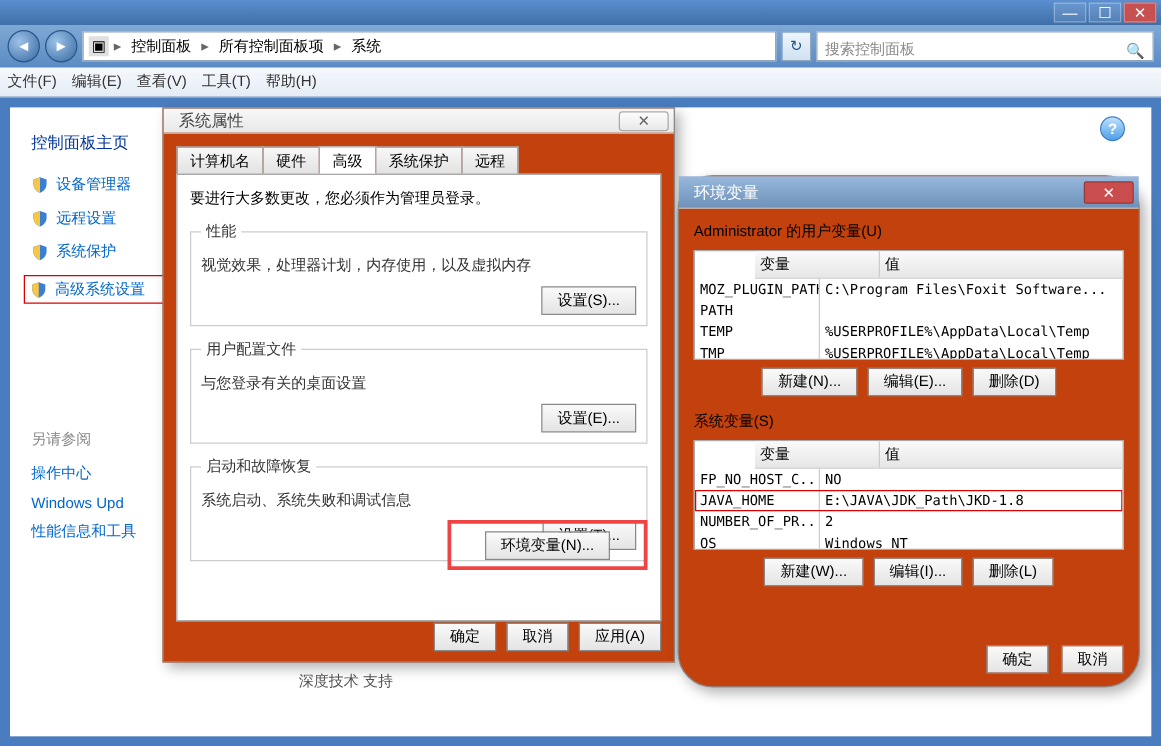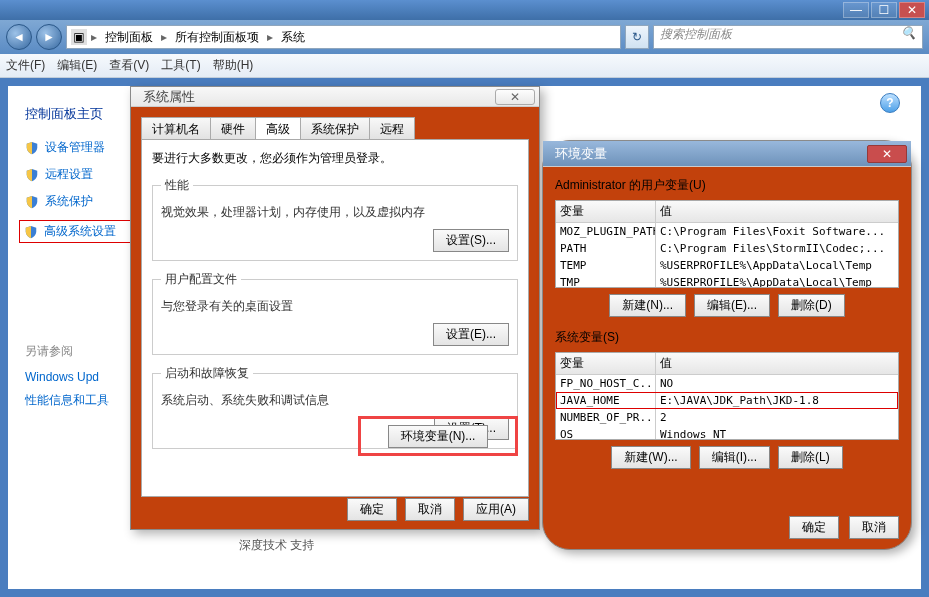--- a/index.html
+++ b/index.html
@@ -12,21 +12,21 @@
 .win-btn.close { background: #c75050; }
 
 
 .navbar { height: 34px; background: linear-gradient(#7fa8d4, #5a8bc4); display:flex; align-items:center; padding: 0 6px; gap:4px; }
 .nav-back, .nav-fwd { width:26px; height:26px; border-radius:50%; background: radial-gradient(circle at 35% 35%, #9dc2e8, #3668a0); border:1px solid #2a5788; display:flex; align-items:center; justify-content:center; color:#fff; }
 .addrbar { flex:1; height:24px; background:#fff; border:1px solid #8fa6bd; display:flex; align-items:center; padding:0 4px; gap:4px; }
 .breadcrumb-icon { width:16px; height:16px; background:#e0e0e0; display:flex;align-items:center;justify-content:center; }
 .bc-item { padding: 0 4px; }
 .bc-arrow { color:#666; }
 .refresh { width:24px; height:24px; background:linear-gradient(#eef5fc,#d0e2f2); border:1px solid #8fa6bd; display:flex;align-items:center;justify-content:center; color:#2a5788; }
-.searchbox { width:270px; height:24px; background:#fff; border:1px solid #8fa6bd; display:flex; align-items:flex-start; padding:0 6px; color:#8a8a8a; font-style:italic; }
+.searchbox { width:270px; height:24px; background:#fff; border:1px solid #8fa6bd; display:flex; align-items:flex-end; padding:0 6px; color:#8a8a8a; }
 .searchbox .s-icon { margin-left:auto; color:#5a8bc4; }
 
 
 .menubar { height:24px; background:linear-gradient(#f6f9fd,#e4ecf5); border-bottom:1px solid #c2ceda; display:flex; align-items:center; padding:0 6px; gap:12px; }
 .menubar span { color:#333; }
 
 
 .main-white { position:absolute; left:8px; right:8px; top:86px; bottom:8px; background:#fff; border:1px solid rgba(255,255,255,0.4); }
 .main-inner { position:absolute; inset:0; display:flex; }
 
@@ -68,21 +68,21 @@
 
 
 .dlg-env { left:542px; top:140px; width:370px; height:410px;border-radius:28px; }
 .dlg-env .dlg-titlebar { background:linear-gradient(#98b8dc,#6e92ba); height:26px; }
 .dlg-env .dlg-title-text { color:#fff; }
 .dlg-env .env-close { width:40px; height:18px; background:#c94d4d; border:1px solid #963939; display:flex;align-items:center;justify-content:center; color:#fff; border-radius:2px; }
 .env-body { padding:10px 12px; }
 .env-section { margin-bottom:12px; }
 .env-sec-label { margin-bottom:6px; }
 .env-grid { border:1px solid #aaa; height:88px; overflow:hidden; background:#fff; }
-.env-head { display:flex; background:linear-gradient(#fafafa,#e6e6e6); border-bottom:1px solid #ccc; }
+.env-head { display:flex; background:linear-gradient(#fafafa,#e6e6e6); border-bottom:1px solid #ccc;margin-left:48px; }
 .env-col1 { width:100px; padding:2px 4px; border-right:1px solid #ccc; }
 .env-col2 { flex:1; padding:2px 4px; }
 .env-row { display:flex; }
 .env-row.hl { outline:1px solid #d00; outline-offset:-1px; }
 .env-row .env-col1, .env-row .env-col2 { font-family: Consolas, monospace; font-size:11px; white-space:nowrap; overflow:hidden; }
 .env-btns { display:flex; justify-content:center; gap:8px; margin-top:6px; }
 .env-footer { display:flex; justify-content:flex-end; gap:10px; padding:0 12px; position:absolute; bottom:10px; right:0; }
 
 svg.shield-svg { width:14px; height:14px; }
 </style>
@@ -152,20 +152,21 @@
       </div>
       <div class="side-item hl">
         <svg class="shield-svg" viewBox="0 0 16 16">
             <path fill="#3b7fd4" d="M8 1l6 2v4c0 4-3 7-6 8-3-1-6-4-6-8V3z"></path>
             <path fill="#f6c646" d="M8 1v14c-3-1-6-4-6-8V3z"></path>
           </svg>
         <span>高级系统设置</span>
       </div>
 
       <div class="see-also">另请参阅</div>
+      <div class="see-item">操作中心</div>
       <div class="see-item">Windows Upd</div>
       <div class="see-item">性能信息和工具</div>
     </div>
     <div class="content"></div>
   </div>
   <div class="footer-text">深度技术 支持</div>
 </div>
 
 <div class="dialog dlg-sysprop">
   <div class="dlg-titlebar">
@@ -223,21 +224,20 @@
           <div class="env-col1">变量</div>
           <div class="env-col2">值</div>
         </div>
         <div id="user-rows">
             <div class="env-row">
               <div class="env-col1">MOZ_PLUGIN_PATH</div>
               <div class="env-col2">C:\Program Files\Foxit Software...</div>
             </div>
             <div class="env-row">
               <div class="env-col1">PATH</div>
-              <div class="env-col2">C:\Program Files\StormII\Codec;...</div>
             </div>
             <div class="env-row">
               <div class="env-col1">TEMP</div>
               <div class="env-col2">%USERPROFILE%\AppData\Local\Temp</div>
             </div>
             <div class="env-row">
               <div class="env-col1">TMP</div>
               <div class="env-col2">%USERPROFILE%\AppData\Local\Temp</div>
             </div>
           </div>

